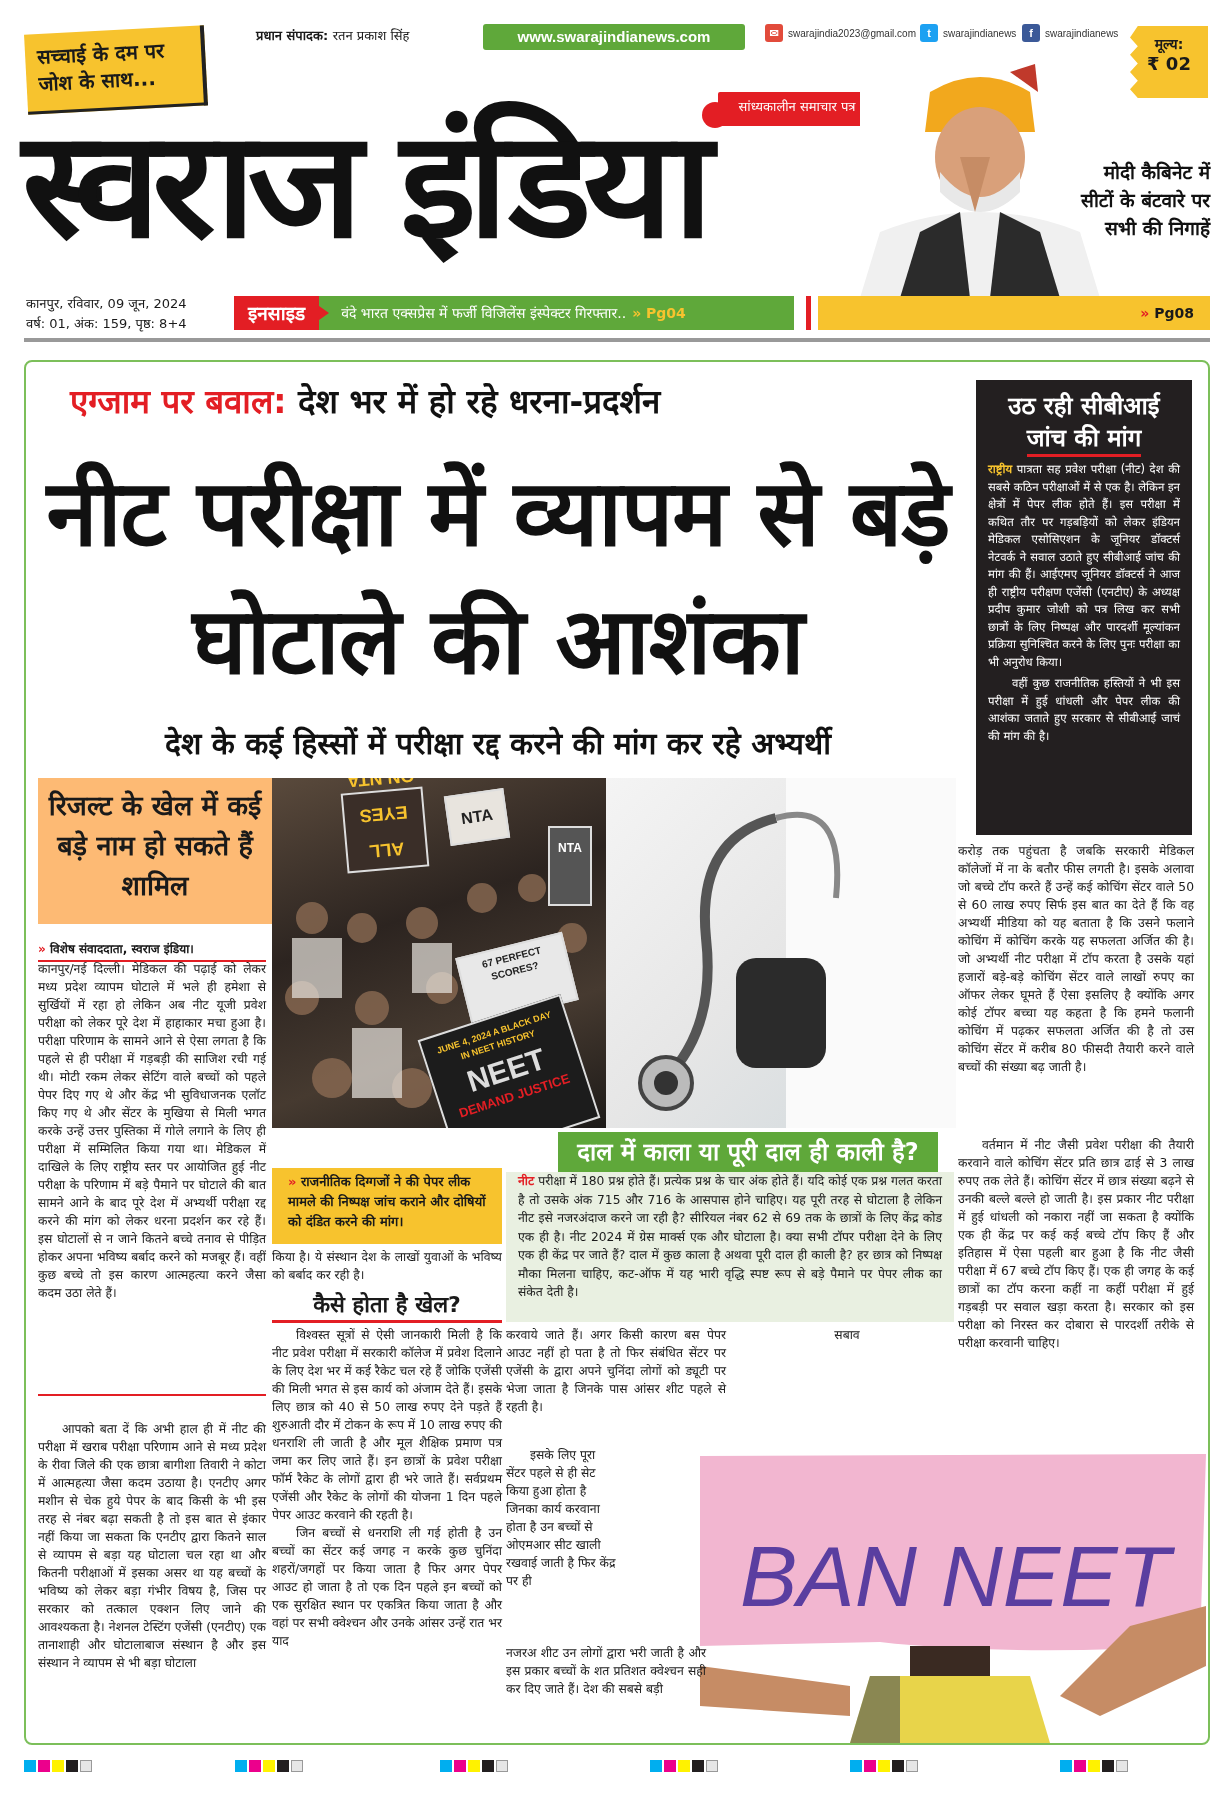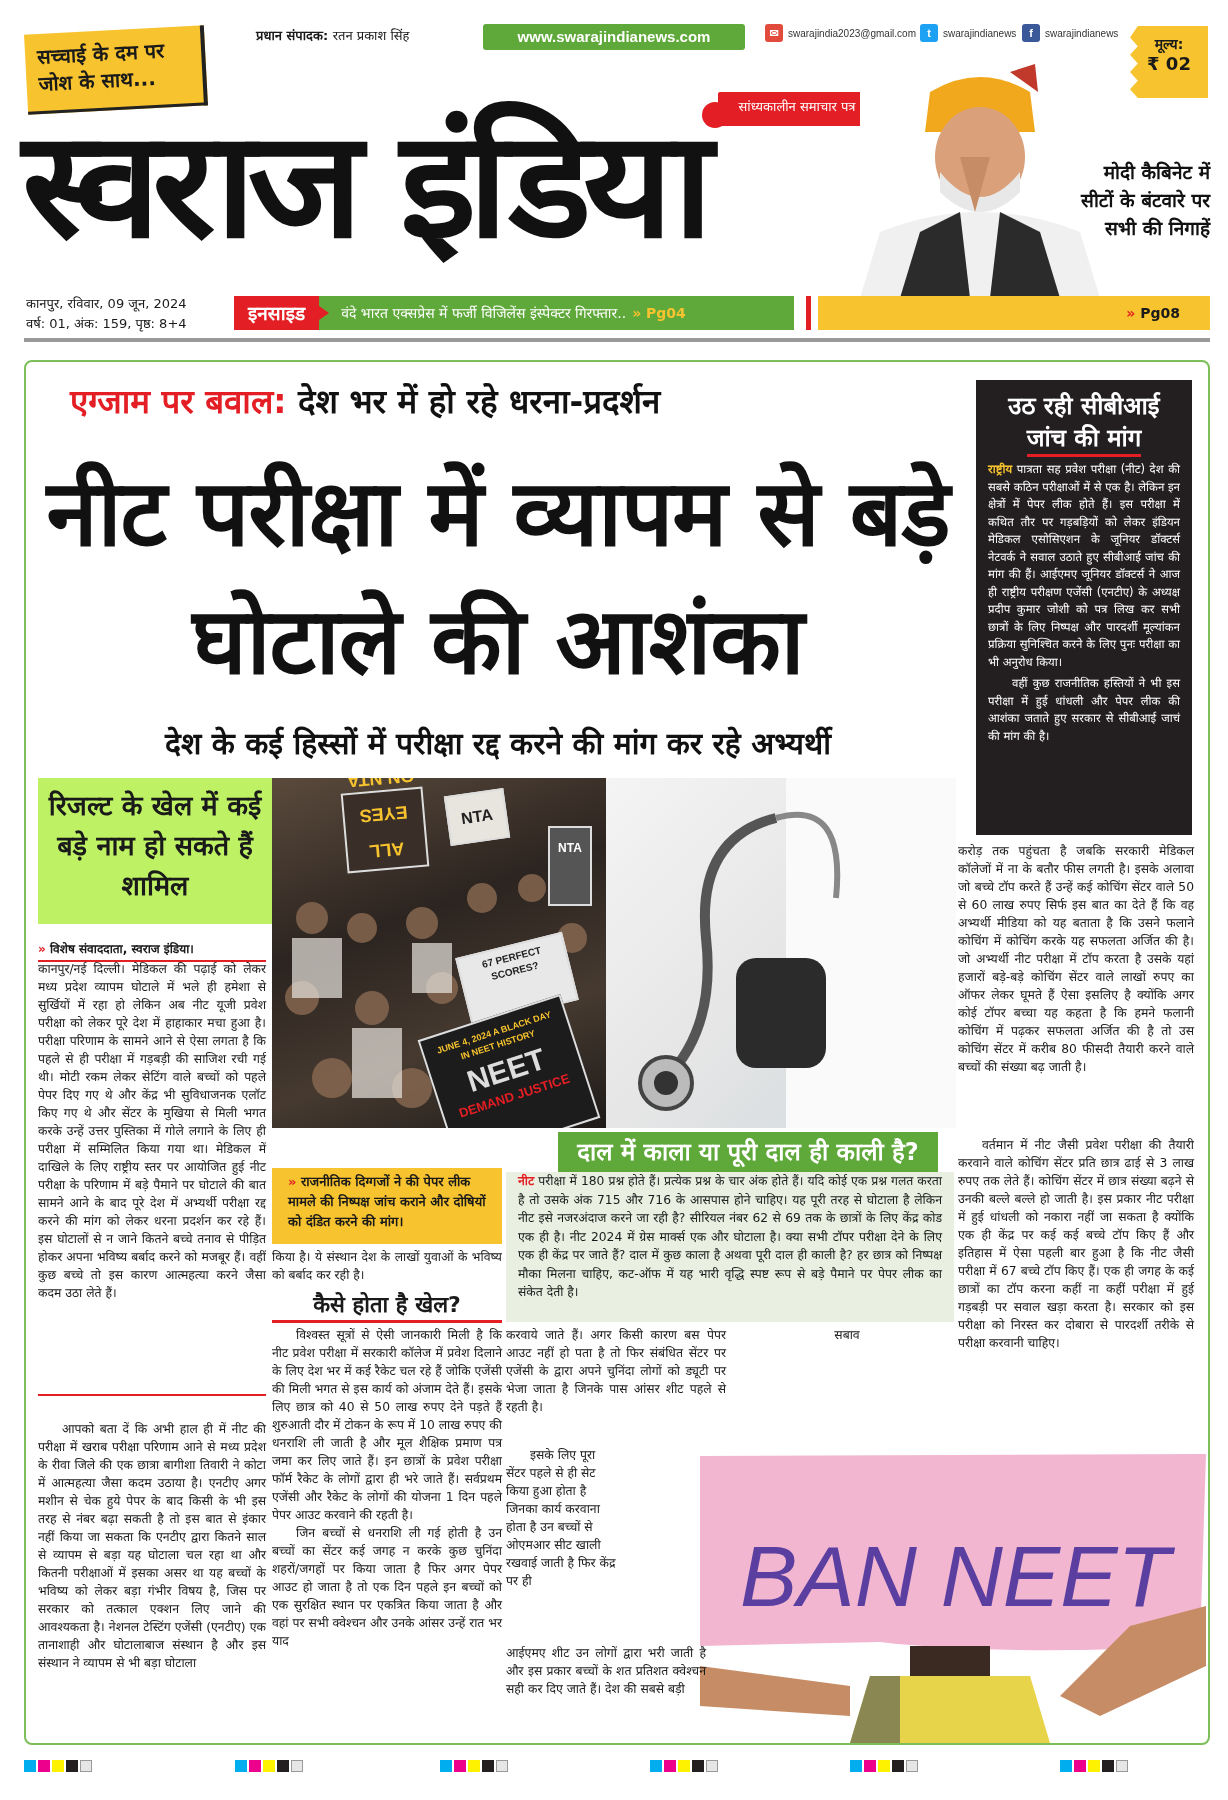--- a/index.html
+++ b/index.html
@@ -19,37 +19,37 @@
 .eveningtag{left:718px;top:92px;width:158px;height:34px;background:#e31e24;color:#fff;font-size:13px;font-weight:normal;text-align:center;line-height:30px;border-radius:2px}
 .modi-photo{left:860px;top:62px;width:260px;height:236px;overflow:hidden}
 .modi-text{left:1070px;top:158px;width:140px;text-align:right;font-weight:bold;font-size:19px;line-height:28px;color:#111}
 .dateline{left:26px;top:294px;font-size:13px;line-height:20px}
 .inside-bar{left:234px;top:296px;width:560px;height:34px;display:flex}
 .inside-lab{background:#e31e24;color:#fff;font-weight:bold;font-size:19px;padding:0 14px;line-height:34px;position:relative}
 .inside-lab:after{content:"";position:absolute;right:-10px;top:10px;border-left:10px solid #e31e24;border-top:7px solid transparent;border-bottom:7px solid transparent}
 .inside-txt{flex:1;background:#5fa83a;color:#fff;font-size:14px;line-height:34px;padding-left:22px}
 .inside-txt .pg{color:#f7c32e;font-weight:bold;margin-left:6px}
 .redbar{left:806px;top:296px;width:5px;height:34px;background:#e31e24}
-.inside2{left:818px;top:296px;width:392px;height:34px;background:#f7c32e;text-align:right;padding-right:30px;line-height:34px;font-size:14px;font-weight:bold}
+.inside2{left:818px;top:296px;width:392px;height:34px;background:#f7c32e;text-align:right;padding-right:16px;line-height:34px;font-size:14px;font-weight:bold}
 .inside2 .arr{color:#e31e24}
 .hrule{left:24px;top:338px;width:1186px;height:4px;background:#999}
 
 .frame{left:24px;top:360px;width:1186px;height:1385px;border:2px solid #7cbf5a;border-radius:8px}
 .kicker{left:70px;top:378px;font-size:33px;font-weight:bold;color:#111;white-space:nowrap}
 .kicker .red{color:#e31e24}
 .headline{left:38px;top:450px;width:920px;font-size:92px;font-weight:900;line-height:128px;text-align:center;letter-spacing:-1px;color:#111}
 .subhead{left:38px;top:722px;width:920px;font-size:30px;font-weight:bold;text-align:center;color:#111;white-space:nowrap}
 
 .cbi{left:976px;top:380px;width:216px;height:455px;background:#231f20;color:#fff;padding:10px 12px}
 .cbi h3{text-align:center;font-size:24px;line-height:32px;font-weight:bold}
 .cbi h3 .ul{border-bottom:3px solid #e31e24;display:inline-block}
 .cbi p{font-size:11.5px;line-height:17.5px;text-align:justify;margin-top:4px}
 .cbi .hl{color:#f7c32e;font-weight:bold}
 
-.result{left:38px;top:778px;width:234px;height:146px;background:#bef264;font-size:27px;font-weight:bold;line-height:40px;text-align:center;padding-top:8px}
+.result{left:38px;top:778px;width:234px;height:146px;background:#fdba74;font-size:27px;font-weight:bold;line-height:40px;text-align:center;padding-top:8px}
 .byline{left:38px;top:940px;width:228px;font-size:12px;font-weight:bold;border-bottom:2px solid #e31e24;padding-bottom:3px}
 .byline .arr{color:#e31e24}
 .col{font-size:12.3px;line-height:18px;text-align:justify}
 .col1{left:38px;top:960px;width:228px}
 .col1b{left:38px;top:1394px;width:228px;border-top:2px solid #e31e24;padding-top:24px}
 .indent{text-indent:24px}
 
 .protest{left:272px;top:778px;width:334px;height:350px;background:linear-gradient(160deg,#5a4a3c,#2c2420 40%,#463a30 70%,#1d1a18);overflow:hidden}
 .sign{position:absolute;background:#222;color:#f7c32e;font-weight:bold;font-family:"Liberation Sans",sans-serif;text-align:center;border:2px solid #ddd}
 .steth{left:606px;top:778px;width:350px;height:350px;background:linear-gradient(135deg,#f4f4f4,#e6e6e6 50%,#cfd8dc);overflow:hidden}
@@ -212,21 +212,21 @@
     <path d="M150 297 L170 230 L330 230 L350 297 Z" fill="#e8d44a"></path>
     <path d="M150 297 L170 230 L200 230 L200 297 Z" fill="#2b3a5a" opacity="0.5"></path>
     <path d="M0 220 L150 240 L150 270 L0 260 Z" fill="#c68c65"></path>
     <path d="M506 160 L430 180 L360 250 L400 270 L506 220 Z" fill="#c68c65"></path>
     <text x="40" y="160" font-family="Liberation Sans, sans-serif" font-size="86" fill="#5a3ea0" font-style="italic">BAN NEET</text>
   </svg>
 </div>
 <div class="abs col3b">
   <span class="indent" style="display:block">इसके लिए पूरा सेंटर पहले से ही सेट किया हुआ होता है जिनका कार्य करवाना होता है उन बच्चों से ओएमआर सीट खाली रखवाई जाती है फिर केंद्र पर ही</span>
 </div>
-<div class="abs col col3c">आईएमए शीट उन लोगों द्वारा भरी जाती है और इस प्रकार बच्चों के शत प्रतिशत क्वेश्चन सही कर दिए जाते हैं। देश की सबसे बड़ी</div>
+<div class="abs col col3c">नजरअ शीट उन लोगों द्वारा भरी जाती है और इस प्रकार बच्चों के शत प्रतिशत क्वेश्चन सही कर दिए जाते हैं। देश की सबसे बड़ी</div>
 
 <div class="abs col col5">करोड़ तक पहुंचता है जबकि सरकारी मेडिकल कॉलेजों में ना के बतौर फीस लगती है। इसके अलावा जो बच्चे टॉप करते हैं उन्हें कई कोचिंग सेंटर वाले 50 से 60 लाख रुपए सिर्फ इस बात का देते हैं कि वह अभ्यर्थी मीडिया को यह बताता है कि उसने फलाने कोचिंग में कोचिंग करके यह सफलता अर्जित की है। जो अभ्यर्थी नीट परीक्षा में टॉप करता है उसके यहां हजारों बड़े-बड़े कोचिंग सेंटर वाले लाखों रुपए का ऑफर लेकर घूमते हैं ऐसा इसलिए है क्योंकि अगर कोई टॉपर बच्चा यह कहता है कि हमने फलानी कोचिंग में पढ़कर सफलता अर्जित की है तो उस कोचिंग सेंटर में करीब 80 फीसदी तैयारी करने वाले बच्चों की संख्या बढ़ जाती है।</div>
 <div class="abs col col5b indent">वर्तमान में नीट जैसी प्रवेश परीक्षा की तैयारी करवाने वाले कोचिंग सेंटर प्रति छात्र ढाई से 3 लाख रुपए तक लेते हैं। कोचिंग सेंटर में छात्र संख्या बढ़ने से उनकी बल्ले बल्ले हो जाती है। इस प्रकार नीट परीक्षा में हुई धांधली को नकारा नहीं जा सकता है क्योंकि एक ही केंद्र पर कई कई बच्चे टॉप किए हैं और इतिहास में ऐसा पहली बार हुआ है कि नीट जैसी परीक्षा में 67 बच्चे टॉप किए हैं। एक ही जगह के कई छात्रों का टॉप करना कहीं ना कहीं परीक्षा में हुई गड़बड़ी पर सवाल खड़ा करता है। सरकार को इस परीक्षा को निरस्त कर दोबारा से पारदर्शी तरीके से परीक्षा करवानी चाहिए।</div>
 
 <div class="abs reg" style="left:24px">
     <span style="background: rgb(0, 174, 239);"></span>
     <span style="background: rgb(236, 0, 140);"></span>
     <span style="background: rgb(255, 242, 0);"></span>
     <span style="background: rgb(35, 31, 32);"></span>
     <span style="background: rgb(230, 230, 230); border: 1px solid rgb(153, 153, 153);"></span>

